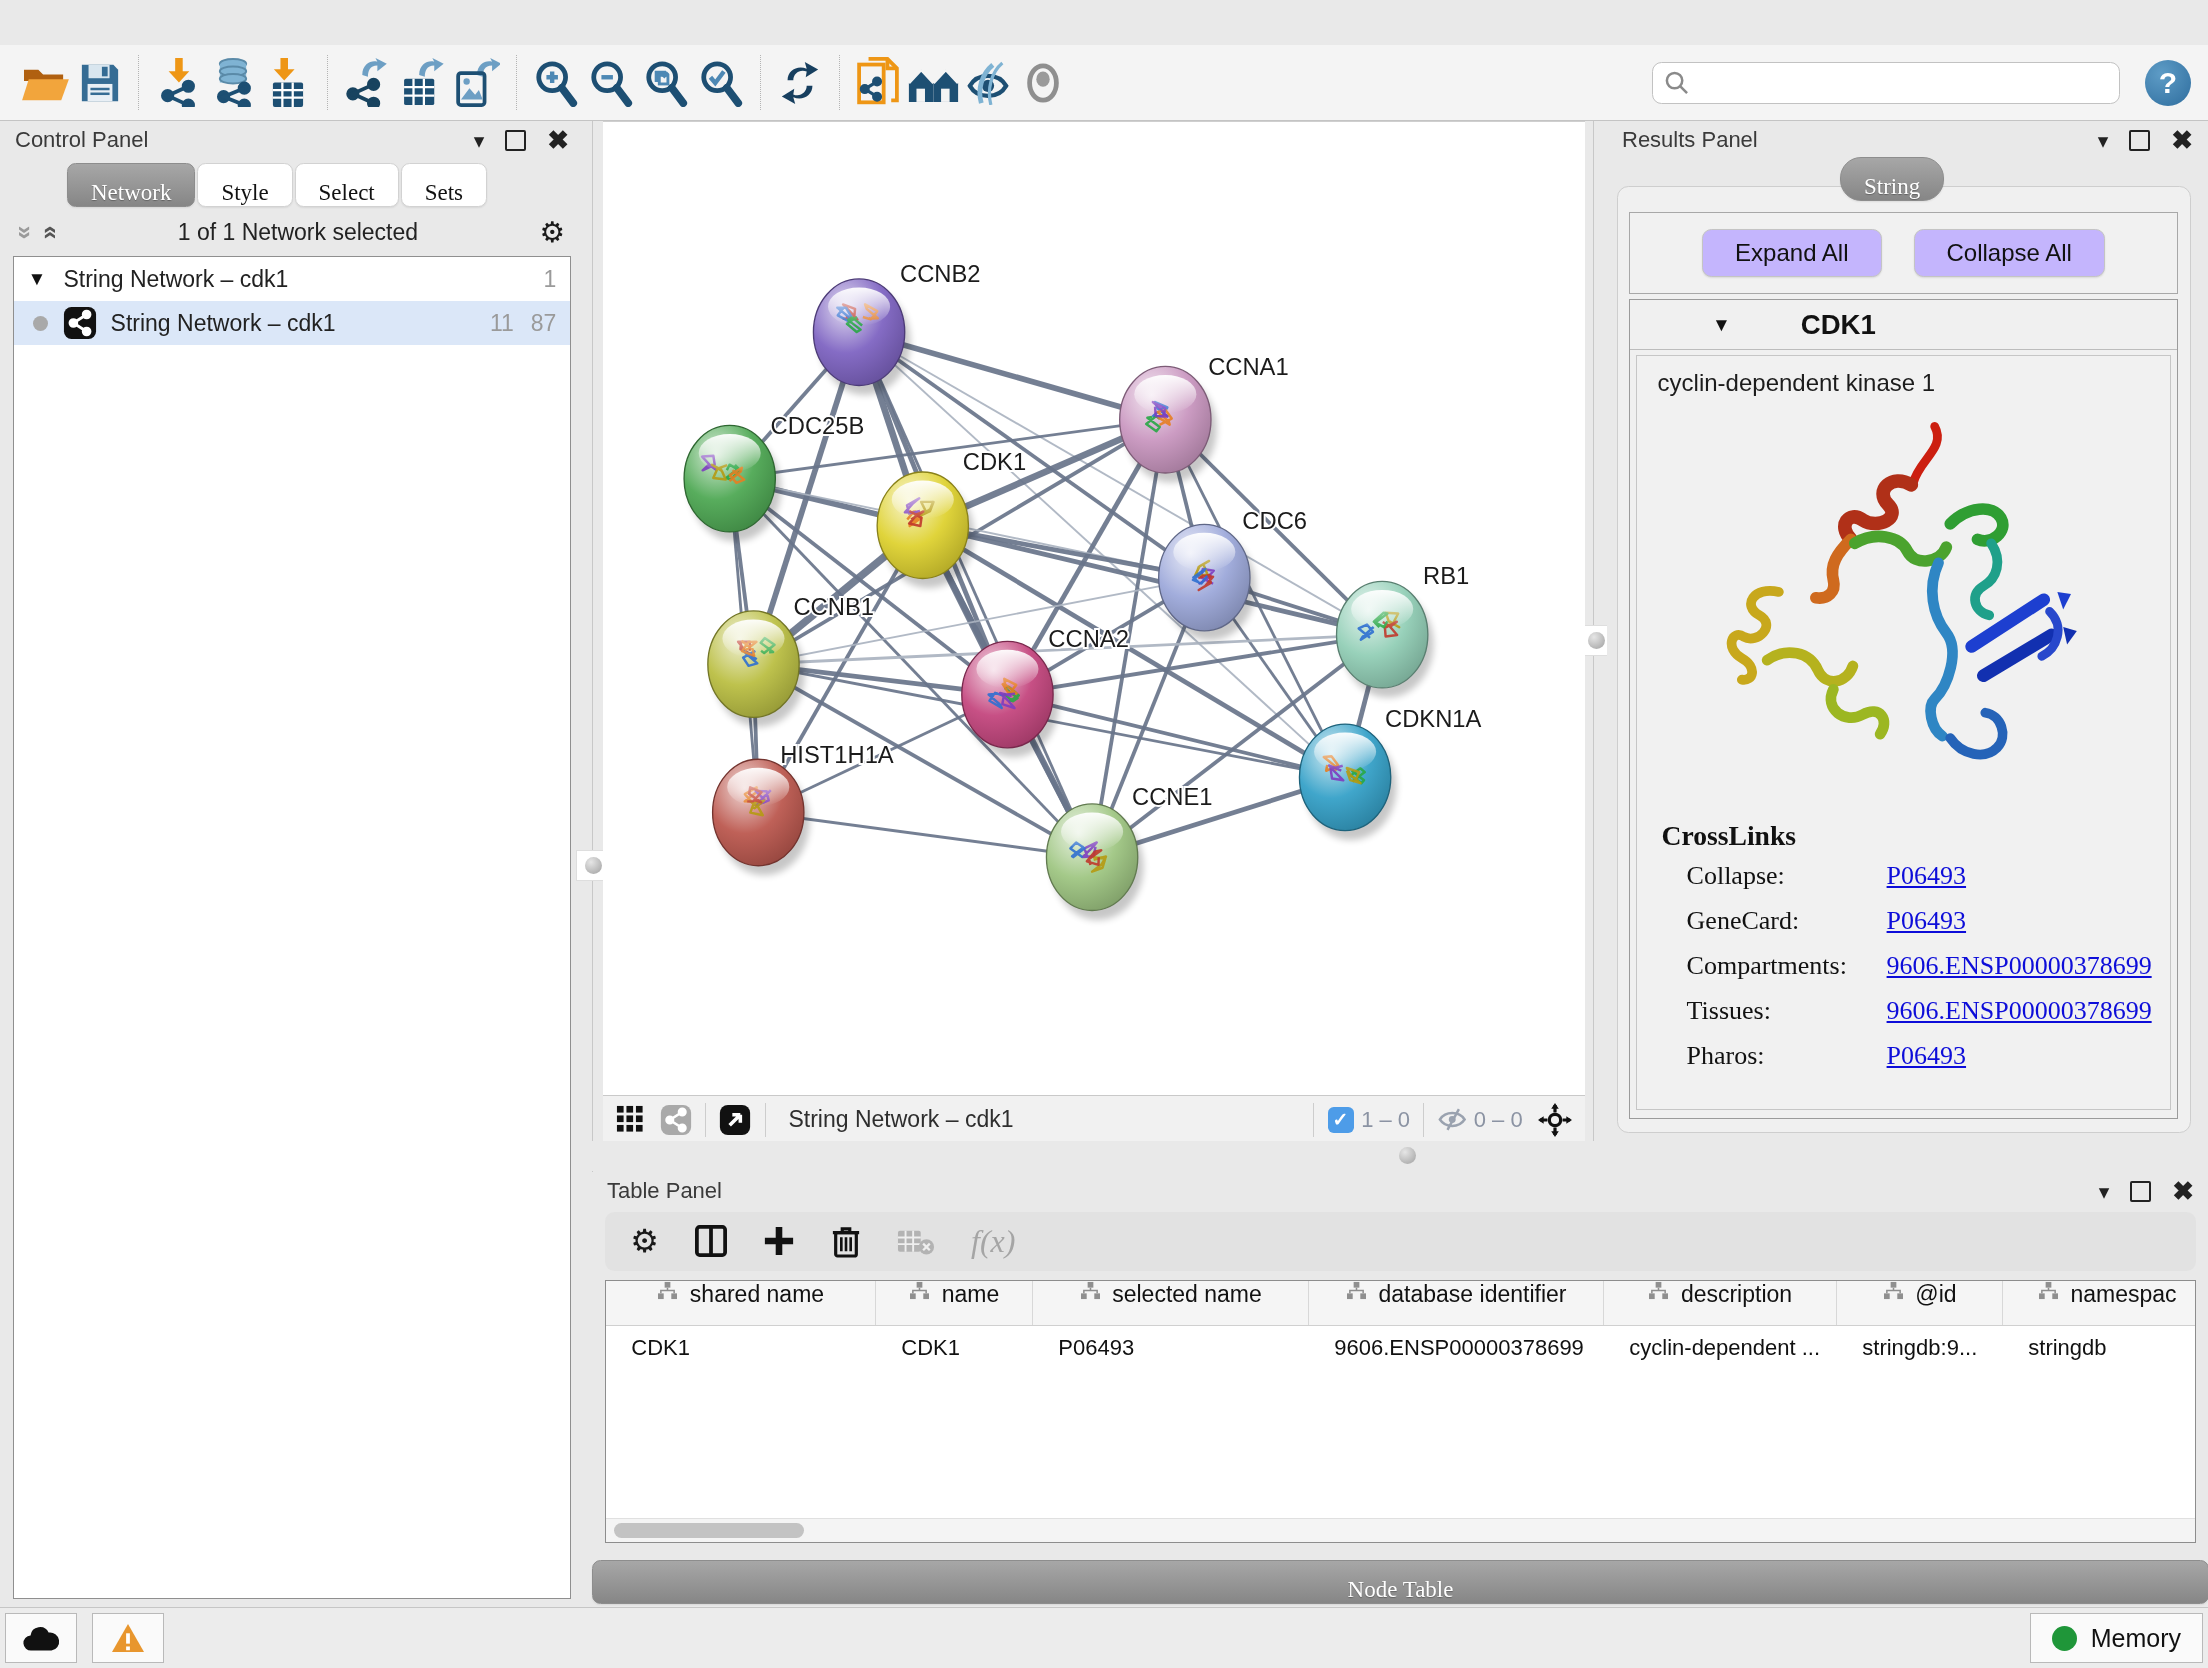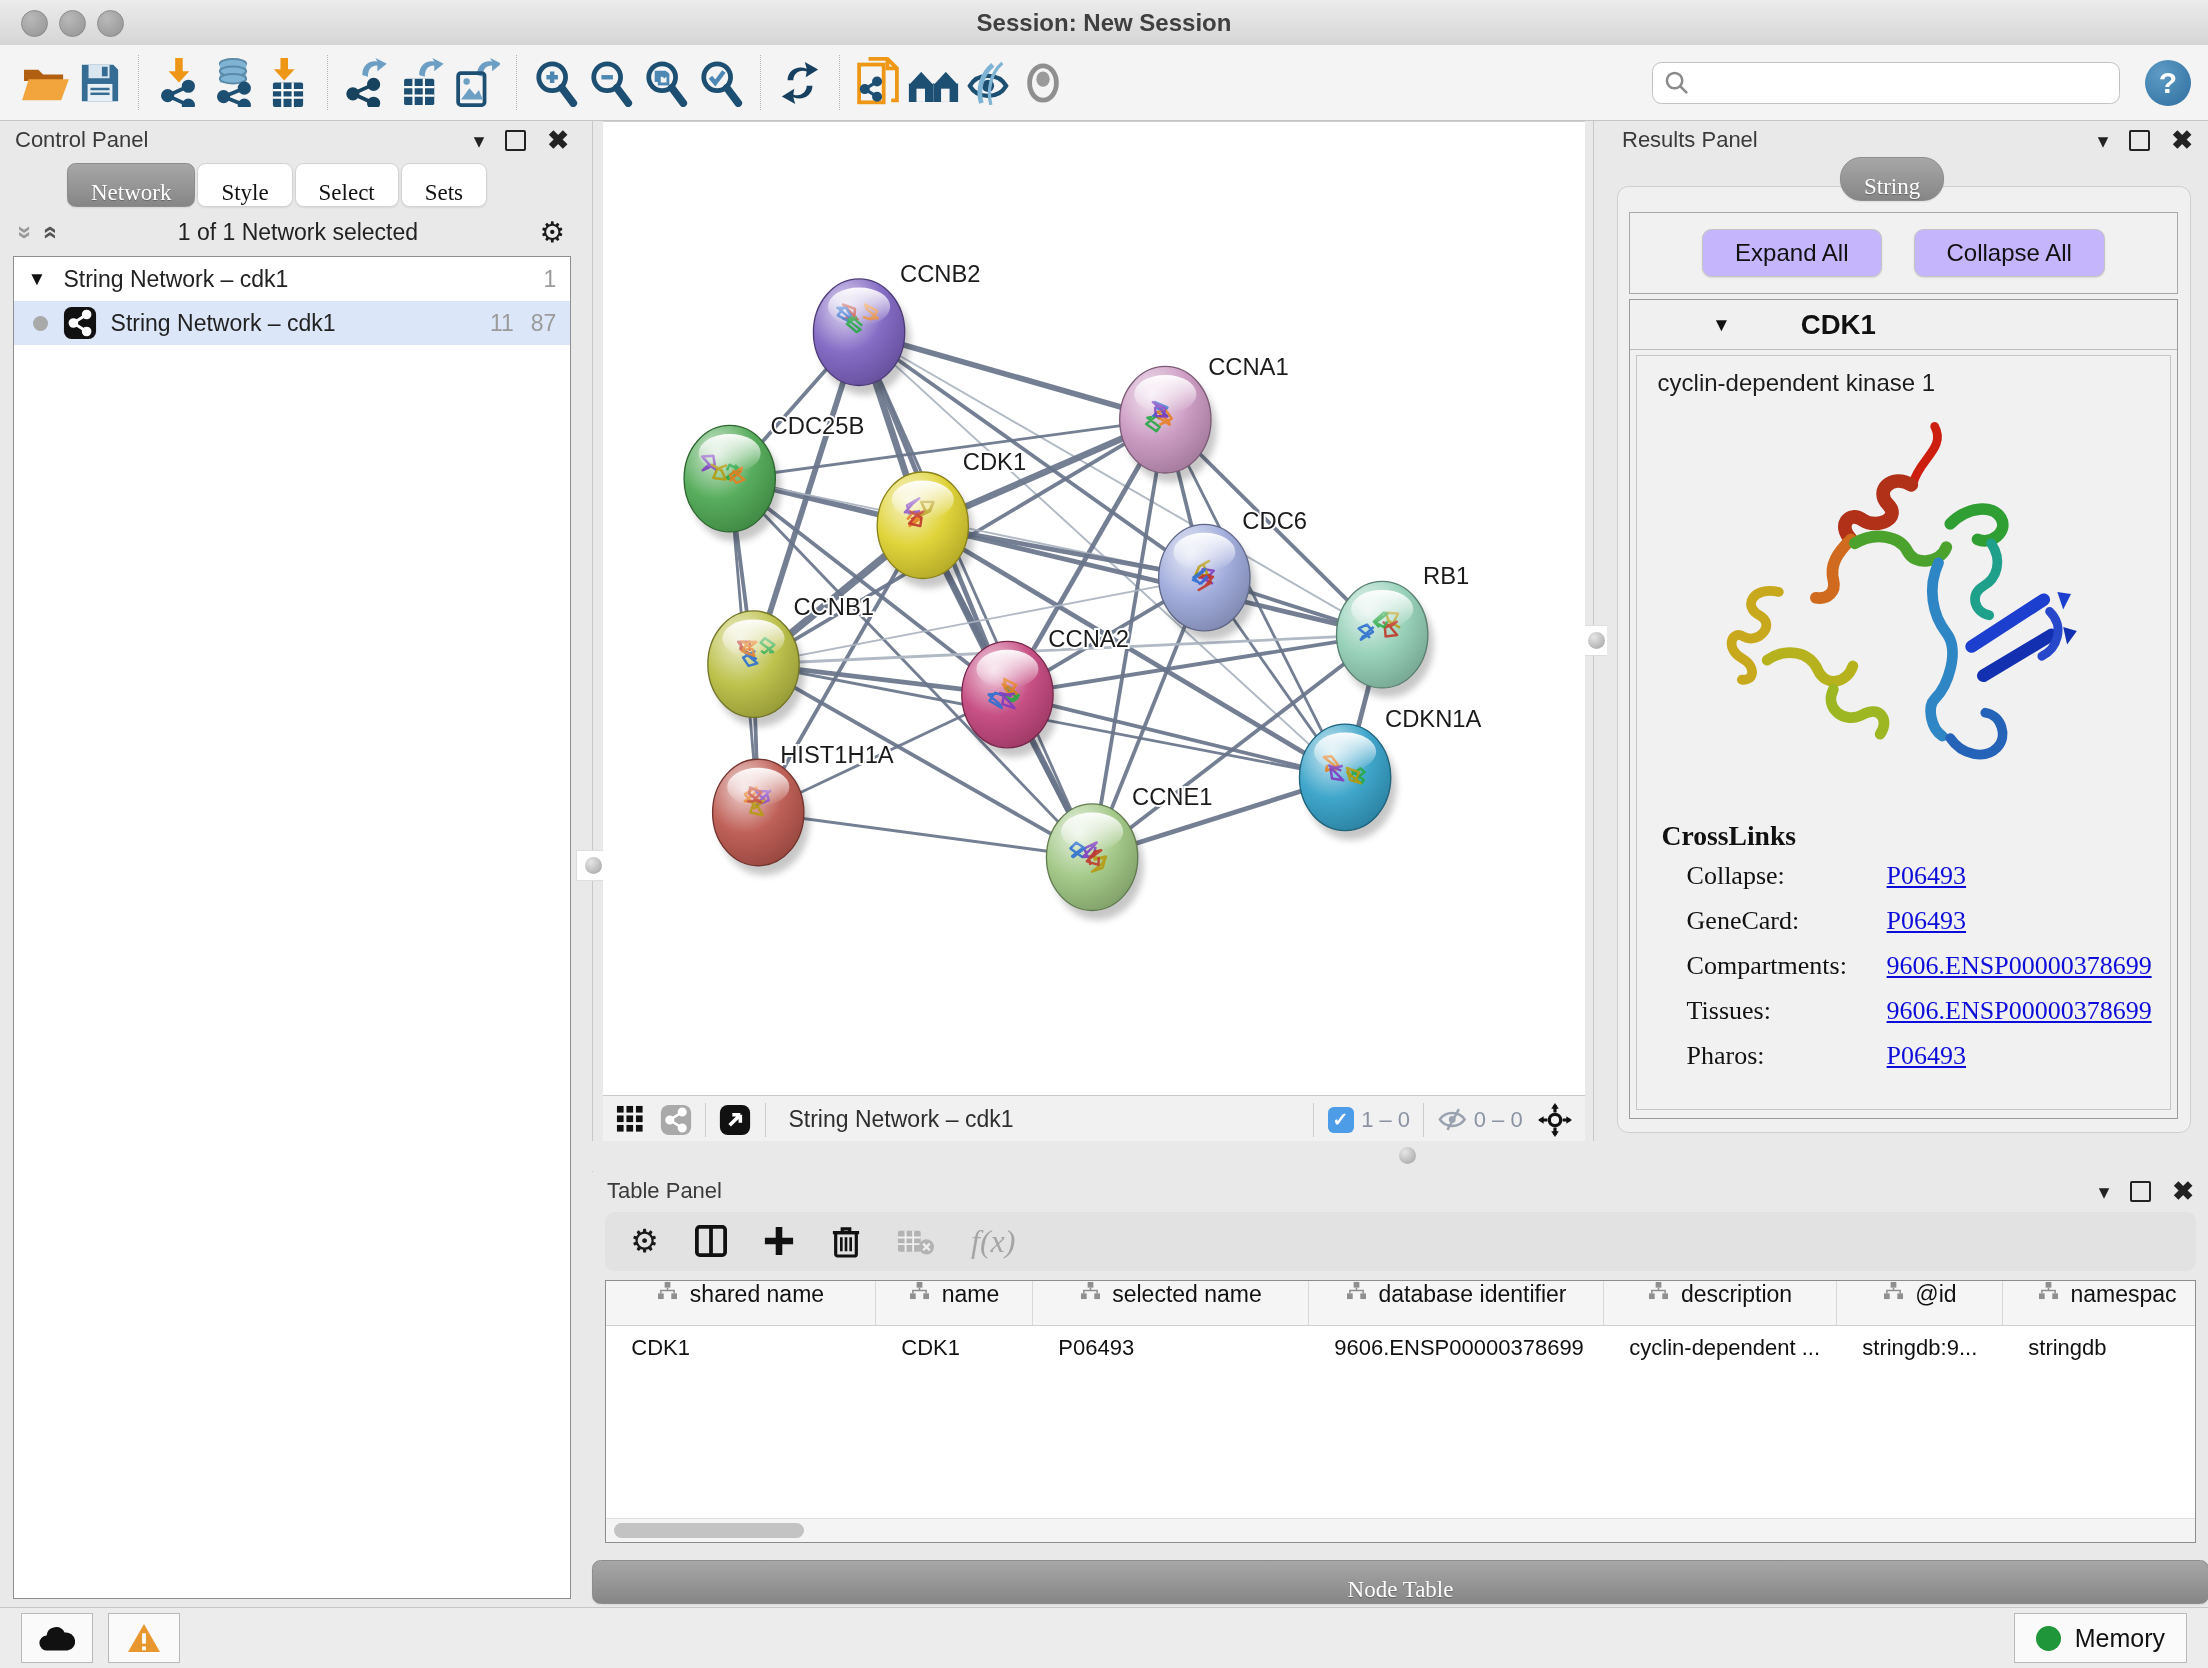--- a/index.html
+++ b/index.html
@@ -102,39 +102,33 @@
   .tp-hcell{display:flex;align-items:flex-start;justify-content:center;gap:11.4px;font-size:23px;color:#111;
     border-right:1px solid #d8d8d8;box-sizing:border-box;flex:0 0 auto;overflow:hidden;white-space:nowrap;}
   .tp-row{display:flex;height:44px;}
   .tp-cell{display:flex;align-items:center;font-size:22px;color:#111;padding-left:25px;
     box-sizing:border-box;flex:0 0 auto;overflow:hidden;white-space:nowrap;}
   .tp-scroll{position:absolute;left:0;right:0;bottom:0;height:23px;background:#f4f4f4;border-top:1px solid #e0e0e0;}
   .tp-thumb{position:absolute;left:7.6px;top:3.8px;width:190px;height:15px;border-radius:7.6px;background:#c3c3c3;}
   .tp-tabs{display:flex;justify-content:center;gap:13px;margin-top:17px;flex-direction:column;}
   
   .statusbar{position:absolute;left:0;top:1607px;width:2208px;height:61px;background:#ececec;
-    border-top:1px solid #c6c6c6;display:flex;align-items:center;padding:0 21px;box-sizing:border-box;}
+    border-top:1px solid #c6c6c6;display:flex;align-items:center;padding:0 5px;box-sizing:border-box;}
   .sbtn{width:70px;height:48px;background:#fafafa;border:1.9px solid #b9b9b9;display:flex;
     align-items:center;justify-content:center;margin-right:15px;}
   .membtn{margin-left:auto;height:48px;padding:0 21px;background:#fafafa;border:1.9px solid #b9b9b9;
     display:flex;align-items:center;gap:13.3px;font-size:25px;color:#111;}
   .memdot{width:25px;height:25px;border-radius:50%;background:#1f9639;}
   svg{display:block;}
 </style>
 </head>
 <body>
 
 <div class="app">
 
-  <div class="titlebar">
-    <div class="tl" style="left:21px"></div>
-    <div class="tl" style="left:59px"></div>
-    <div class="tl" style="left:97px"></div>
-    <div class="title-text">Session: New Session</div>
-  </div>
 
   <div class="toolbar">
     <div class="tbtn">
       <svg width="48" height="42" viewBox="0 0 50 44">
         <path d="M3 8 L18 8 L23 13 L44 13 L44 20 L3 20 Z" fill="#b06010"></path>
         <path d="M8 18 L50 18 L42 40 L1 40 Z" fill="#f2a53c"></path>
       </svg>
     </div>
     <div class="tbtn">
       <svg width="42" height="42" viewBox="0 0 44 44">

